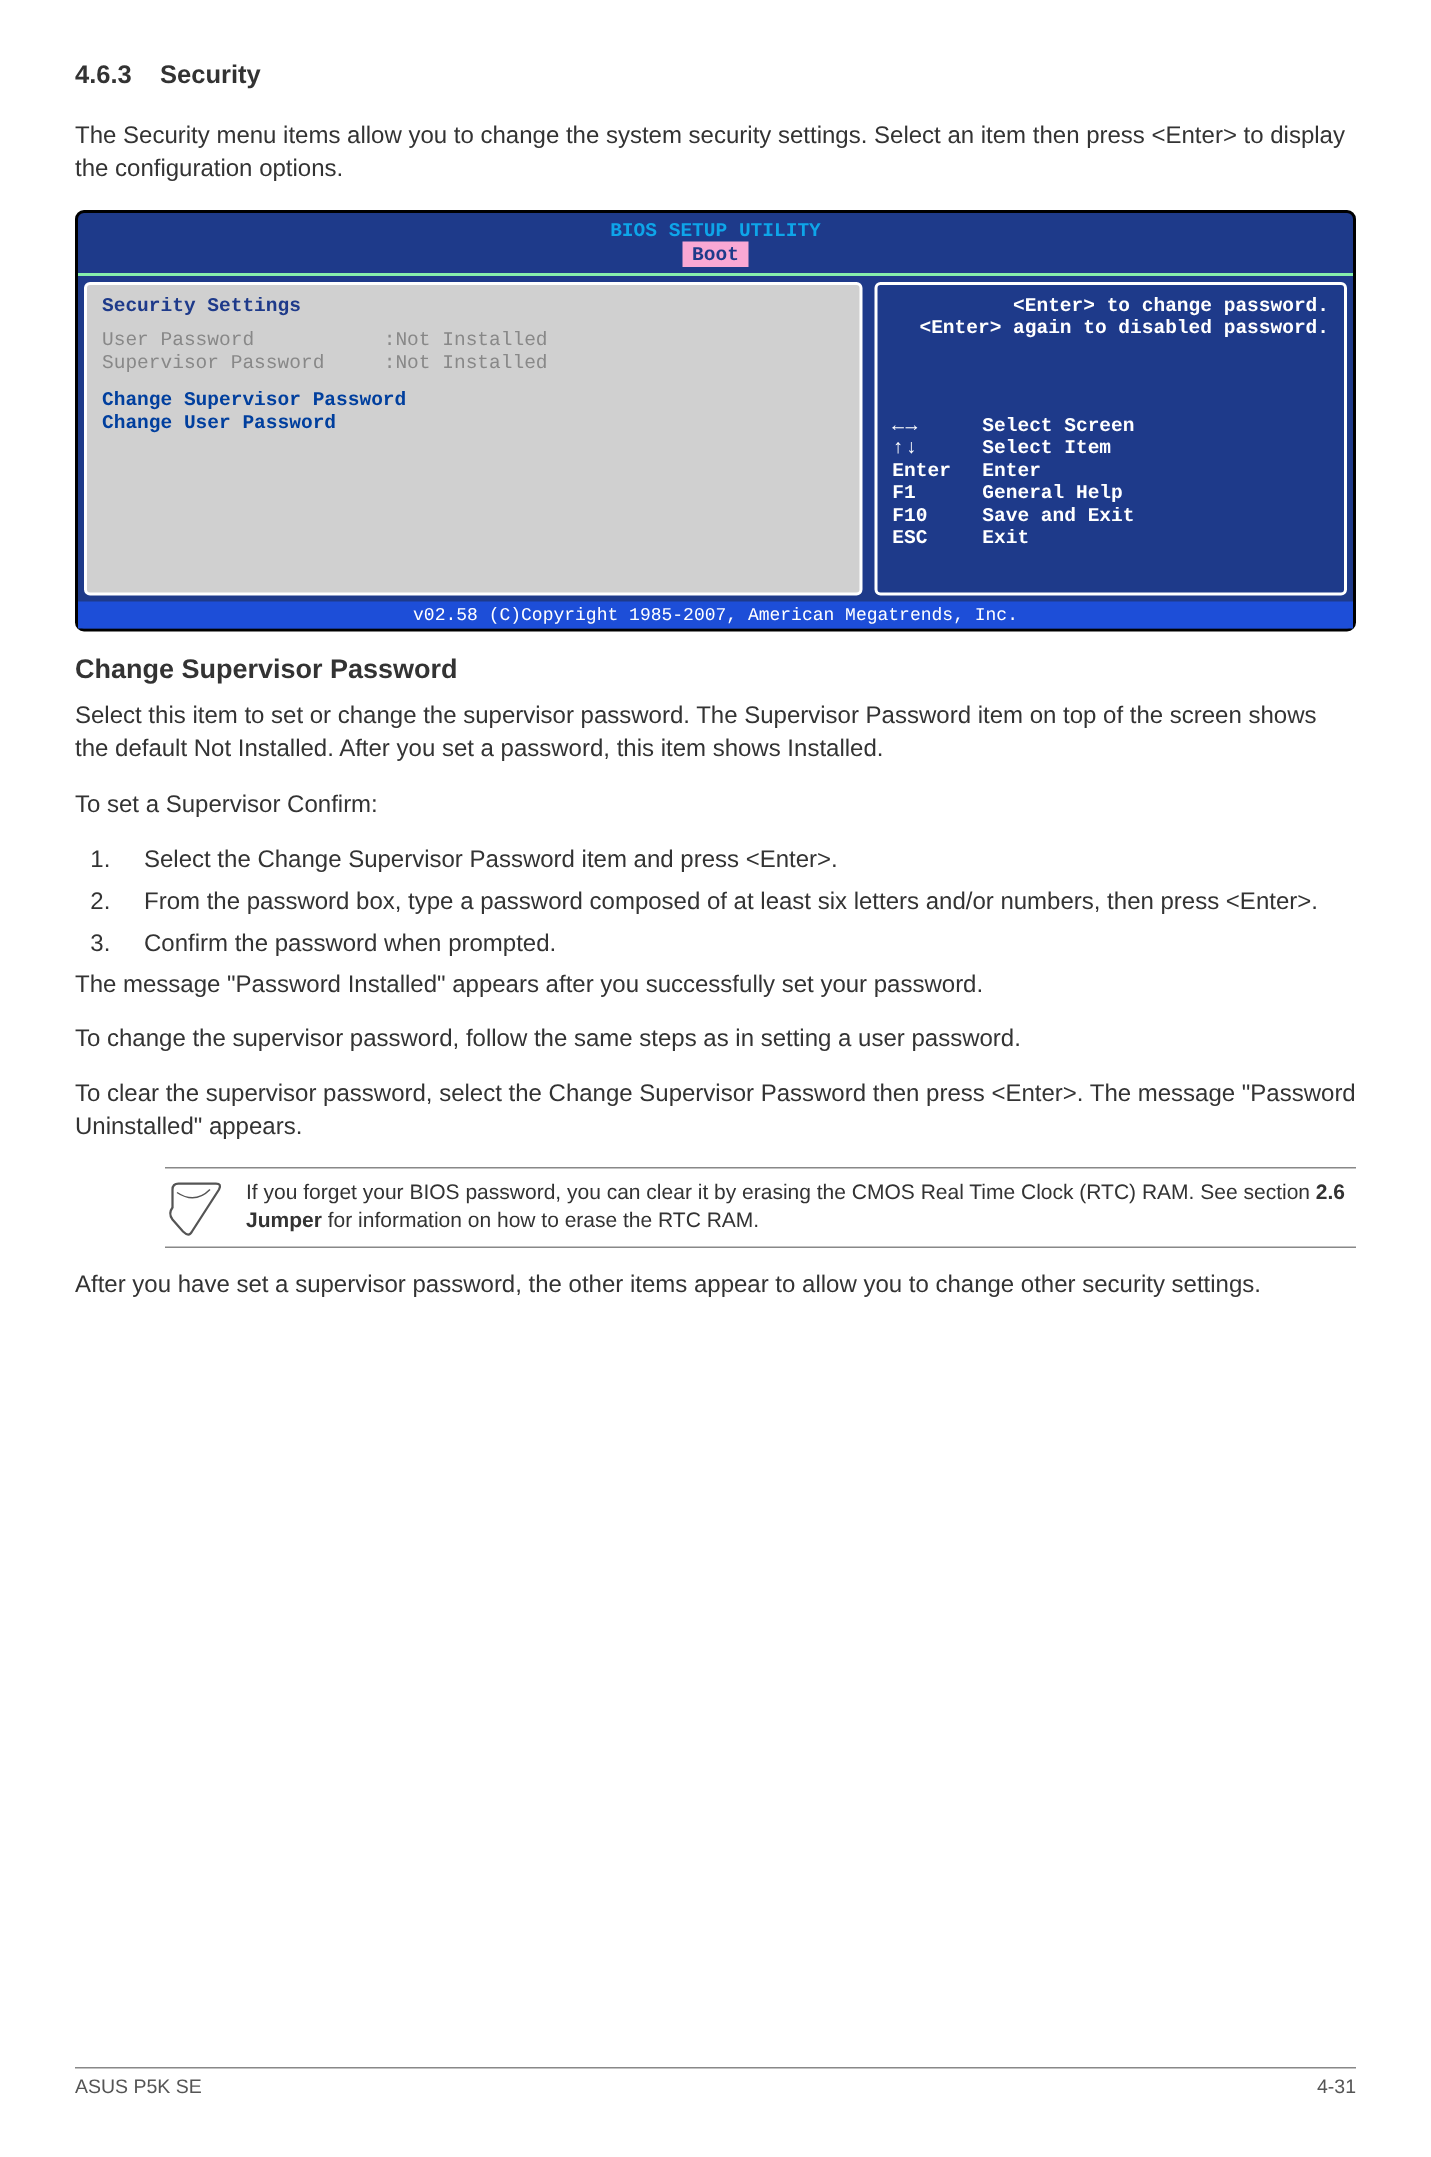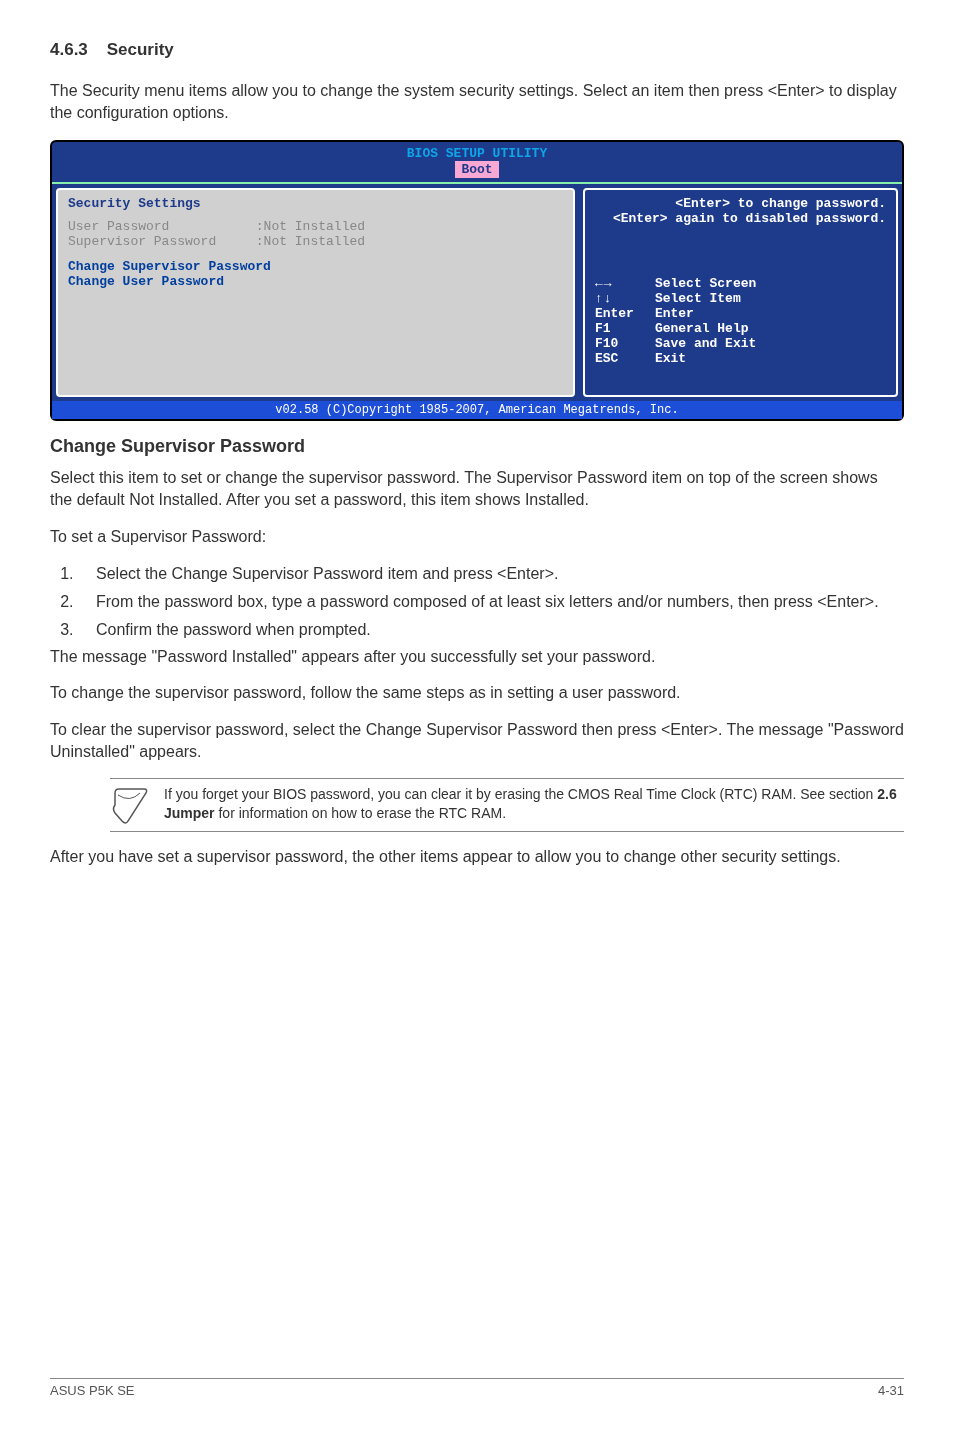--- a/index.html
+++ b/index.html
@@ -182,21 +182,21 @@
           </div>
       </div>
     </div>
   </div>
   <div class="bios-footer">v02.58 (C)Copyright 1985-2007, American Megatrends, Inc.</div>
 </div>
 
 <h3 class="subheading">Change Supervisor Password</h3>
 
 <p class="body">Select this item to set or change the supervisor password. The Supervisor Password item on top of the screen shows the default Not Installed. After you set a password, this item shows Installed.</p>
-<p class="body">To set a Supervisor Password:</p>
+<p class="body">To set a Supervisor Confirm:</p>
 
 <ol>
   <li>Select the Change Supervisor Password item and press &lt;Enter&gt;.</li>
   <li>From the password box, type a password composed of at least six letters and/or numbers, then press &lt;Enter&gt;.</li>
   <li>Confirm the password when prompted.</li>
 </ol>
 
 <p class="body">The message "Password Installed" appears after you successfully set your password.</p>
 <p class="body">To change the supervisor password, follow the same steps as in setting a user password.</p>
 <p class="body">To clear the supervisor password, select the Change Supervisor Password then press &lt;Enter&gt;. The message "Password Uninstalled" appears.</p>

